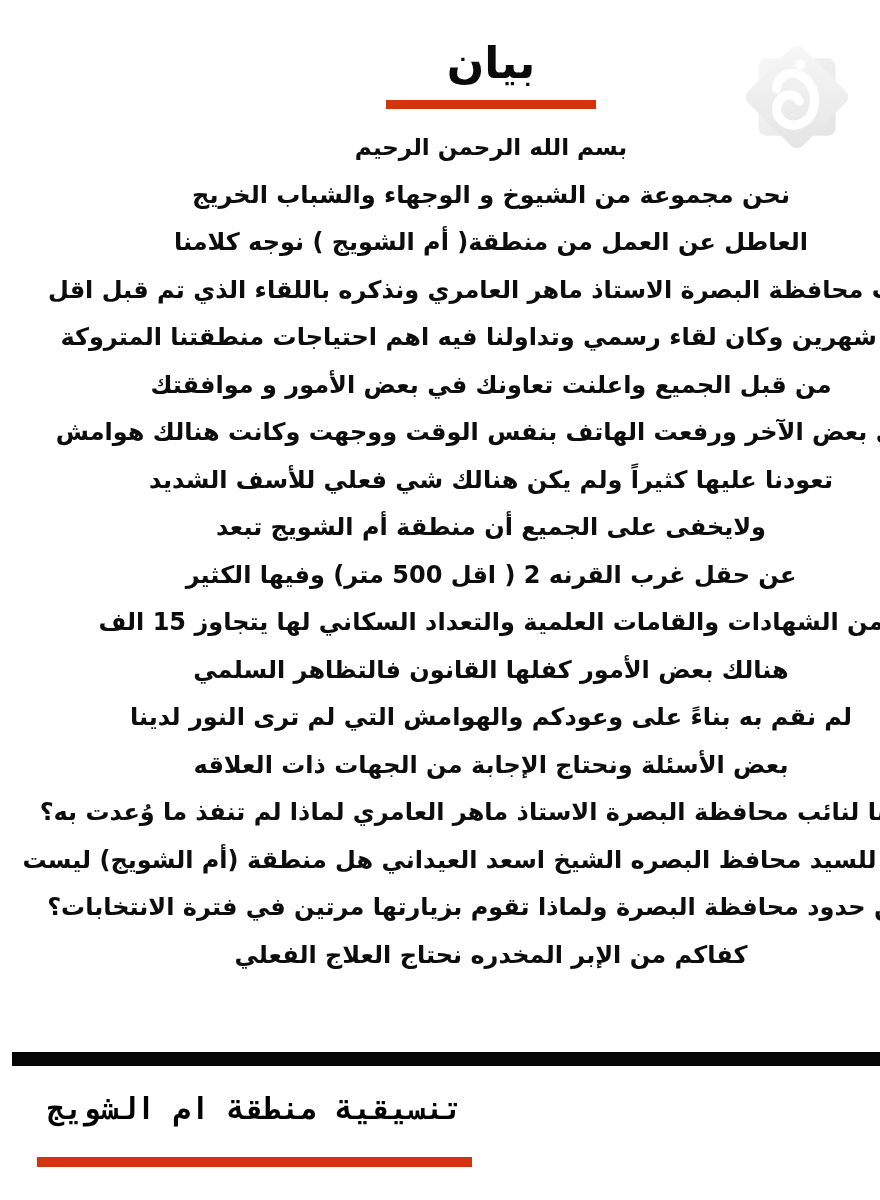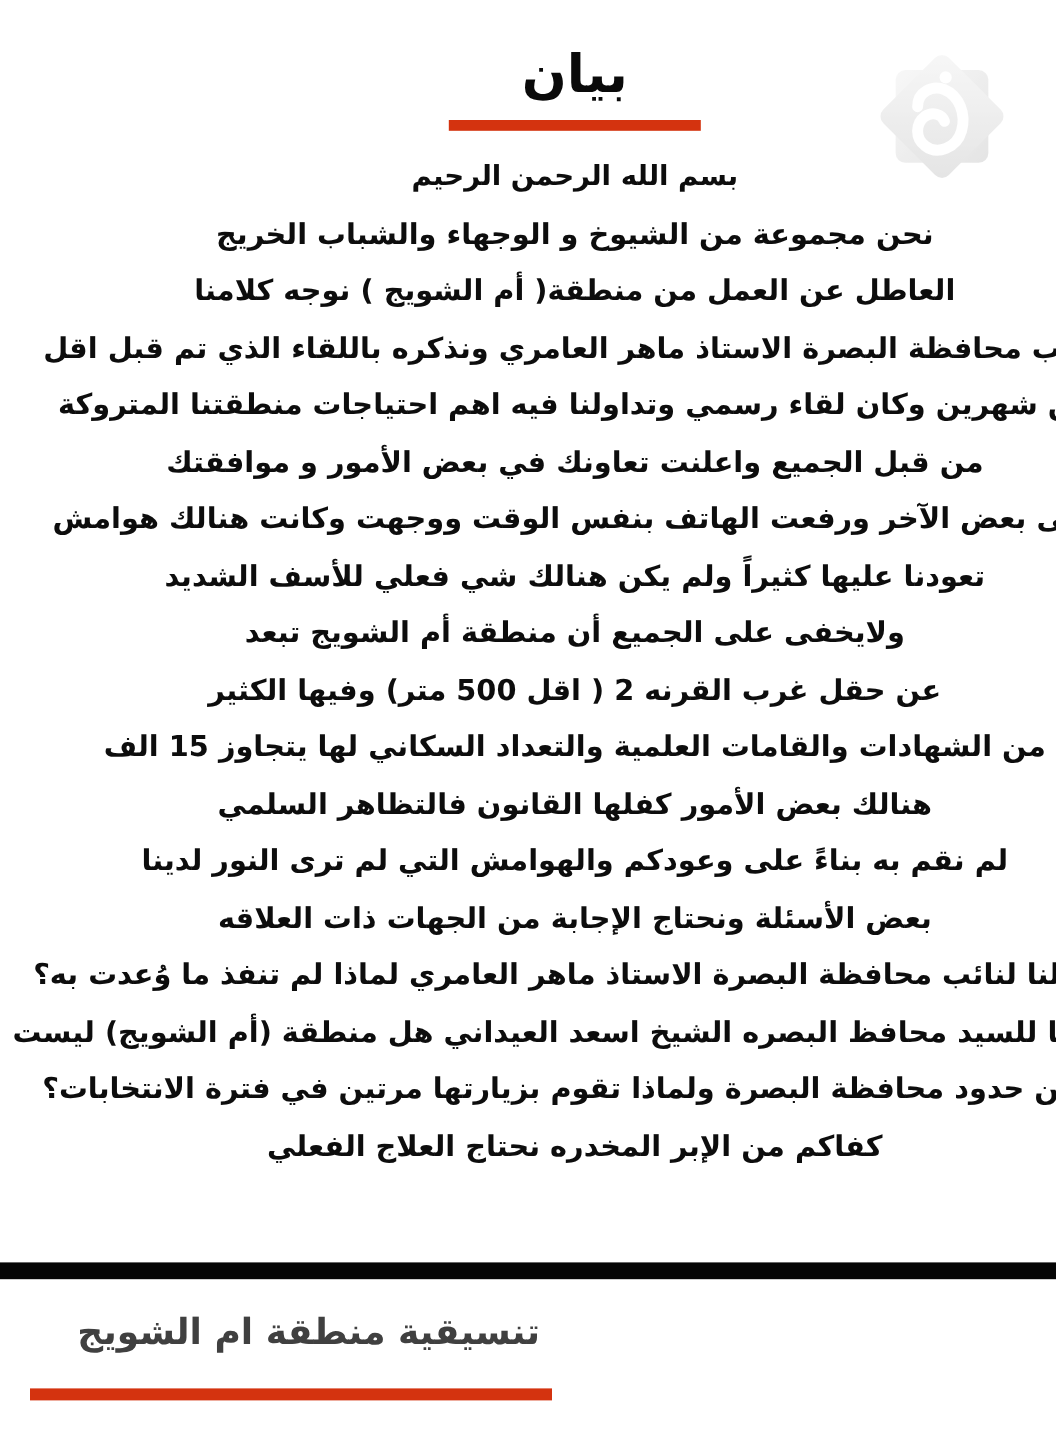--- a/index.html
+++ b/index.html
@@ -11,20 +11,21 @@
       width: 880px;
       height: 1200px;
       position: relative;
       overflow: hidden;
       font-family: "DejaVu Sans", sans-serif;
       color: #111111;
     }
     .page {
       position: absolute;
       inset: 0;
+      margin-left: 12px;
     }
     .title {
       position: absolute;
       top: 28px;
       left: 0;
       width: 958px;
       text-align: center;
       font-size: 44px;
       font-weight: bold;
       direction: rtl;
@@ -78,21 +79,22 @@
     .footer-title {
       position: absolute;
       top: 1086px;
       left: 30px;
       width: 420px;
       text-align: right;
       direction: rtl;
       font-size: 30px;
       font-weight: bold;
       line-height: 50px;
-      color: #404040;
+      color: #000000;
+      font-family: Liberation Mono, monospace;
     }
     .footer-bar {
       position: absolute;
       top: 1157px;
       left: 25px;
       width: 435px;
       height: 10px;
       background: #d4330f;
     }
   </style>

